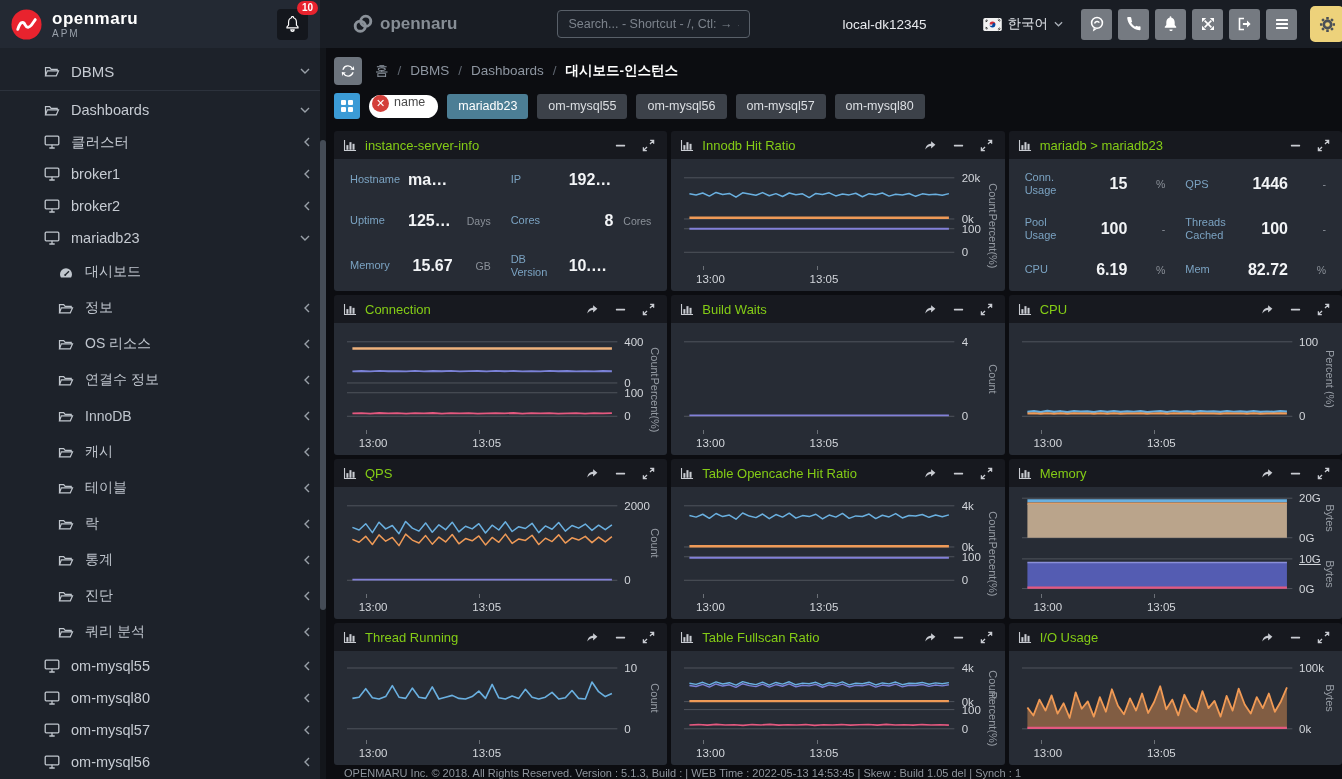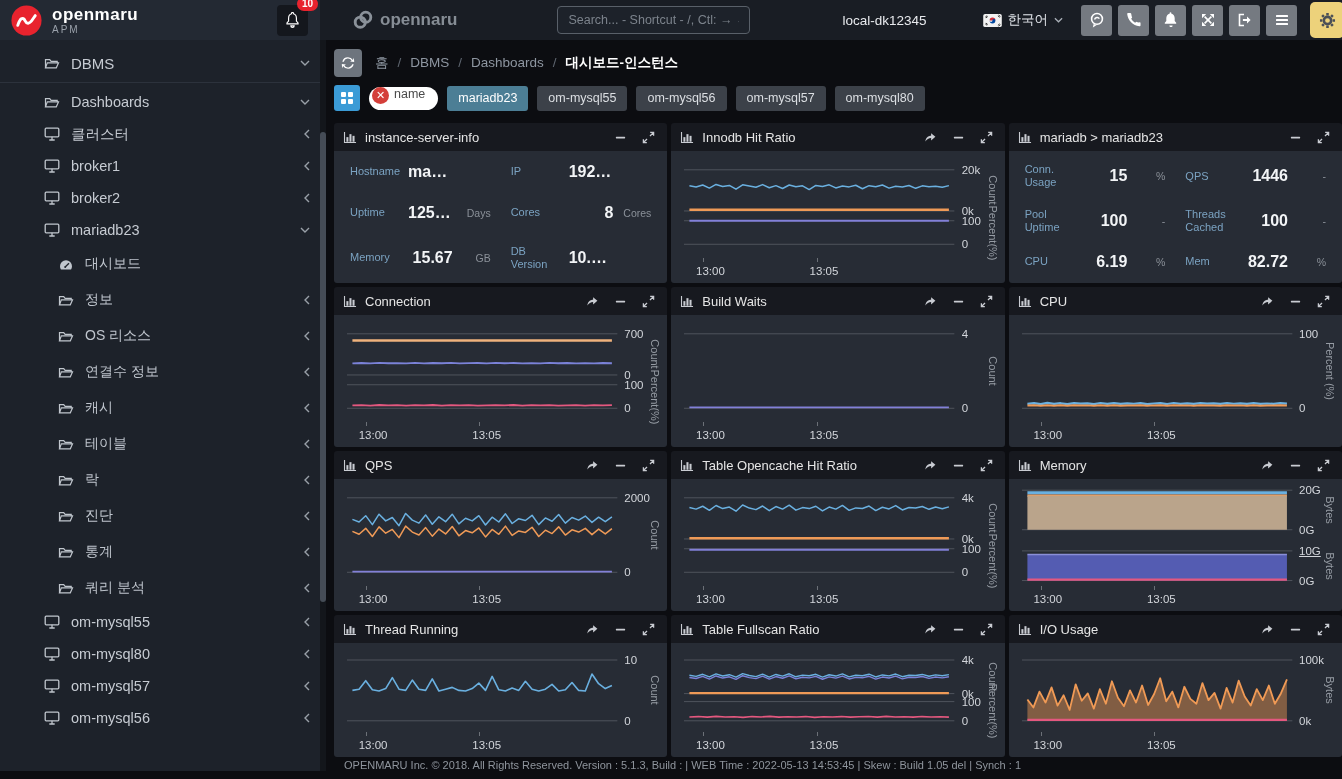--- a/index.html
+++ b/index.html
@@ -1,19 +1,19 @@
 <!DOCTYPE html>
 <html><head>
 <meta charset="utf-8">
 <style>
   html,body{margin:0;padding:0}
   body{width:1342px;height:779px;overflow:hidden;background:#0c0d11;color:#cfd3d8;
        font-family:"Liberation Sans","DejaVu Sans",sans-serif;position:relative}
   
-  .topbar{display:flex;height:40px}
+  .topbar{display:flex;height:48px}
   .tb-left{width:320px;background:#232933;display:flex;align-items:center;justify-content:space-between;
            padding:0 12px 0 10px;box-sizing:border-box;flex:0 0 320px}
   .brand{display:flex;align-items:center;gap:9px}
   .brand-txt{display:flex;flex-direction:column;line-height:1}
   .brand-name{color:#fff;font-size:17px;font-weight:bold;letter-spacing:.5px}
   .brand-sub{color:#9aa1ab;font-size:10px;letter-spacing:2px;margin-top:2px}
   .bell-btn{width:31px;height:31px;background:#14171d;border-radius:4px;position:relative;
             display:flex;align-items:center;justify-content:center}
   .badge{position:absolute;top:-8px;right:-10px;background:#e8232e;color:#fff;font-size:10px;
          font-weight:bold;border-radius:9px;padding:2px 5px;line-height:1}
@@ -52,21 +52,21 @@
           display:flex;align-items:center;justify-content:center;line-height:1}
   .pill-x::before{content:"✕"}
   .pill-label{color:#4a4a4a;font-size:12.5px;padding-right:3px}
   .tab{height:25px;padding:0 11px;border-radius:3px;background:#3c4149;color:#dcdfe3;font-size:12.5px;
        display:flex;align-items:center;white-space:nowrap}
   .tab.active{background:#4c7e95;color:#fff}
   
   .grid{display:grid;grid-template-columns:repeat(3,1fr);grid-template-rows:160px 160px 160px 142px;gap:4px;margin-top:12px}
   .panel{display:flex;flex-direction:column;border-radius:3px;overflow:hidden;min-width:0}
   .p-hd{height:28px;flex:0 0 28px;background:#17191f;display:flex;align-items:center;padding:0 9px;gap:8px}
-  .p-title{flex:1;color:#e5e5e5;font-size:13px;white-space:nowrap;overflow:hidden}
+  .p-title{flex:1;color:#84cc16;font-size:13px;white-space:nowrap;overflow:hidden}
   .p-act{display:flex;gap:15px;align-items:center;padding-right:3px}
   .p-bd{flex:1;background:#272c35;position:relative;display:flex;flex-direction:column;min-height:0}
   
   .stats{display:grid;grid-template-columns:1fr 1fr;padding:12px 16px;column-gap:20px;align-content:space-between;flex:1}
   .stat{display:flex;align-items:center;gap:4px;min-width:0}
   .s-lbl{flex:0 0 54px;color:#7ba3c2;font-size:11px;line-height:1.2}
   .s-val{flex:1;text-align:right;color:#f2f4f6;font-size:16px;font-weight:bold;white-space:nowrap;overflow:hidden;text-overflow:ellipsis}
   .s-unit{flex:0 0 34px;color:#8b9199;font-size:10.5px;text-align:right}
   
   .chart{flex:1;position:relative;min-height:0}
@@ -346,77 +346,91 @@
             </svg>
           </span>
         </div>
         <div class="side-item lvl1">
           <span class="icn">
             <svg width="16" height="13" viewBox="0 0 16 13">
               <path d="M1.5 10.8V2.6h4.2l1.4 1.7h6.1v1.6" fill="none" stroke="#c0c6cd" stroke-width="1.2"></path>
               <path d="M3.3 5.9h11.2l-2.2 4.9H1.5Z" fill="none" stroke="#c0c6cd" stroke-width="1.2"></path>
             </svg>
           </span>
-          <span class="lbl">캐시</span>
+          <span class="lbl">InnoDB</span>
           <span class="icn">
             <svg width="6" height="10" viewBox="0 0 6 10">
               <polyline points="5,1 1,5 5,9" fill="none" stroke="#99a0a8" stroke-width="1.4"></polyline>
             </svg>
           </span>
         </div>
         <div class="side-item lvl1">
           <span class="icn">
             <svg width="16" height="13" viewBox="0 0 16 13">
               <path d="M1.5 10.8V2.6h4.2l1.4 1.7h6.1v1.6" fill="none" stroke="#c0c6cd" stroke-width="1.2"></path>
               <path d="M3.3 5.9h11.2l-2.2 4.9H1.5Z" fill="none" stroke="#c0c6cd" stroke-width="1.2"></path>
             </svg>
           </span>
-          <span class="lbl">테이블</span>
+          <span class="lbl">캐시</span>
           <span class="icn">
             <svg width="6" height="10" viewBox="0 0 6 10">
               <polyline points="5,1 1,5 5,9" fill="none" stroke="#99a0a8" stroke-width="1.4"></polyline>
             </svg>
           </span>
         </div>
         <div class="side-item lvl1">
           <span class="icn">
             <svg width="16" height="13" viewBox="0 0 16 13">
               <path d="M1.5 10.8V2.6h4.2l1.4 1.7h6.1v1.6" fill="none" stroke="#c0c6cd" stroke-width="1.2"></path>
               <path d="M3.3 5.9h11.2l-2.2 4.9H1.5Z" fill="none" stroke="#c0c6cd" stroke-width="1.2"></path>
             </svg>
           </span>
-          <span class="lbl">락</span>
+          <span class="lbl">테이블</span>
           <span class="icn">
             <svg width="6" height="10" viewBox="0 0 6 10">
               <polyline points="5,1 1,5 5,9" fill="none" stroke="#99a0a8" stroke-width="1.4"></polyline>
             </svg>
           </span>
         </div>
         <div class="side-item lvl1">
           <span class="icn">
             <svg width="16" height="13" viewBox="0 0 16 13">
               <path d="M1.5 10.8V2.6h4.2l1.4 1.7h6.1v1.6" fill="none" stroke="#c0c6cd" stroke-width="1.2"></path>
               <path d="M3.3 5.9h11.2l-2.2 4.9H1.5Z" fill="none" stroke="#c0c6cd" stroke-width="1.2"></path>
             </svg>
           </span>
-          <span class="lbl">진단</span>
+          <span class="lbl">락</span>
           <span class="icn">
             <svg width="6" height="10" viewBox="0 0 6 10">
               <polyline points="5,1 1,5 5,9" fill="none" stroke="#99a0a8" stroke-width="1.4"></polyline>
             </svg>
           </span>
         </div>
         <div class="side-item lvl1">
           <span class="icn">
             <svg width="16" height="13" viewBox="0 0 16 13">
               <path d="M1.5 10.8V2.6h4.2l1.4 1.7h6.1v1.6" fill="none" stroke="#c0c6cd" stroke-width="1.2"></path>
               <path d="M3.3 5.9h11.2l-2.2 4.9H1.5Z" fill="none" stroke="#c0c6cd" stroke-width="1.2"></path>
             </svg>
           </span>
           <span class="lbl">통계</span>
+          <span class="icn">
+            <svg width="6" height="10" viewBox="0 0 6 10">
+              <polyline points="5,1 1,5 5,9" fill="none" stroke="#99a0a8" stroke-width="1.4"></polyline>
+            </svg>
+          </span>
+        </div>
+        <div class="side-item lvl1">
+          <span class="icn">
+            <svg width="16" height="13" viewBox="0 0 16 13">
+              <path d="M1.5 10.8V2.6h4.2l1.4 1.7h6.1v1.6" fill="none" stroke="#c0c6cd" stroke-width="1.2"></path>
+              <path d="M3.3 5.9h11.2l-2.2 4.9H1.5Z" fill="none" stroke="#c0c6cd" stroke-width="1.2"></path>
+            </svg>
+          </span>
+          <span class="lbl">진단</span>
           <span class="icn">
             <svg width="6" height="10" viewBox="0 0 6 10">
               <polyline points="5,1 1,5 5,9" fill="none" stroke="#99a0a8" stroke-width="1.4"></polyline>
             </svg>
           </span>
         </div>
         <div class="side-item lvl1">
           <span class="icn">
             <svg width="16" height="13" viewBox="0 0 16 13">
               <path d="M1.5 10.8V2.6h4.2l1.4 1.7h6.1v1.6" fill="none" stroke="#c0c6cd" stroke-width="1.2"></path>
@@ -691,21 +705,21 @@
                 <span class="s-lbl">Conn. Usage</span>
                 <span class="s-val">15</span>
                 <span class="s-unit">%</span>
               </div>
               <div class="stat">
                 <span class="s-lbl">QPS</span>
                 <span class="s-val">1446</span>
                 <span class="s-unit">-</span>
               </div>
               <div class="stat">
-                <span class="s-lbl">Pool Uptime</span>
+                <span class="s-lbl">Pool Usage</span>
                 <span class="s-val">100</span>
                 <span class="s-unit">-</span>
               </div>
               <div class="stat">
                 <span class="s-lbl">Threads Cached</span>
                 <span class="s-val">100</span>
                 <span class="s-unit">-</span>
               </div>
               <div class="stat">
                 <span class="s-lbl">CPU</span>
@@ -747,21 +761,21 @@
                   <g stroke="#c9ccd2" stroke-width="1.4" fill="none">
                     <path d="M8.6 5.4 12.4 1.6M12.5 5.2V1.5H8.8M5.4 8.6 1.6 12.4M1.5 8.8v3.7h3.7"></path>
                   </g>
                 </svg>
               </span>
             </div>
           </div>
           <div class="p-bd">
             <div class="chart">
               <div class="plot">
-                <span class="tick" style="top: 10%;">700</span>
+                <span class="tick" style="top: 10%;">400</span>
                 <span class="tick" style="top: 52%;">0</span>
                 <span class="axlab" style="top: 31%;">Count</span>
                 <span class="tick" style="top: 62%;">100</span>
                 <span class="tick" style="top: 86%;">0</span>
                 <span class="axlab" style="top: 74%;">Percent(%)</span>
                 <span class="xlab" style="left: 7%;">13:00</span>
                 <span class="xtick" style="left: 7%;"></span>
                 <span class="xlab" style="left: 49%;">13:05</span>
                 <span class="xtick" style="left: 49%;"></span>
                 <svg viewBox="0 0 100 100" preserveAspectRatio="none">

